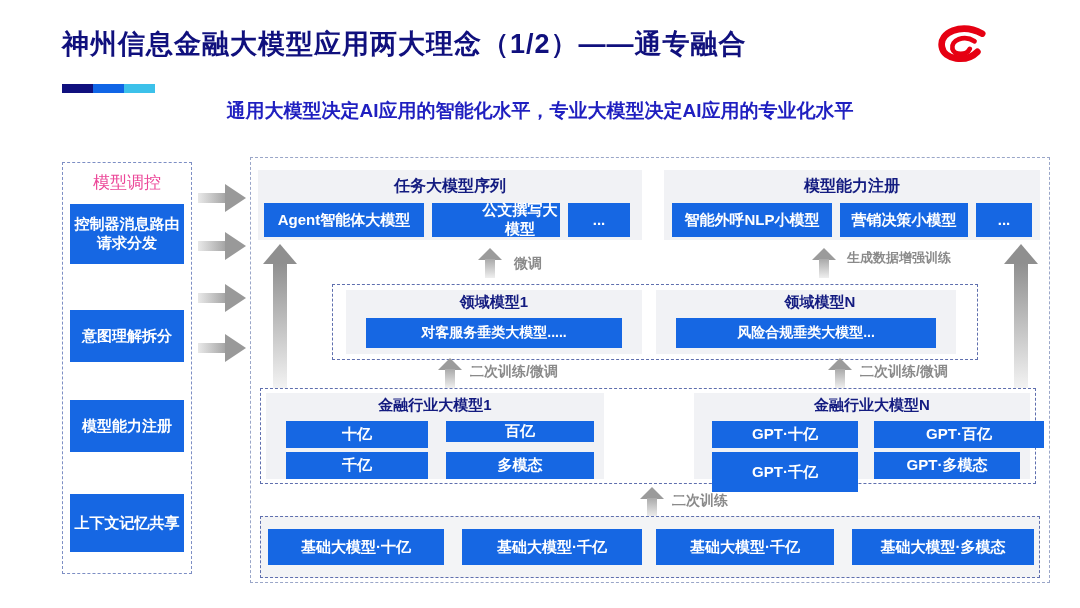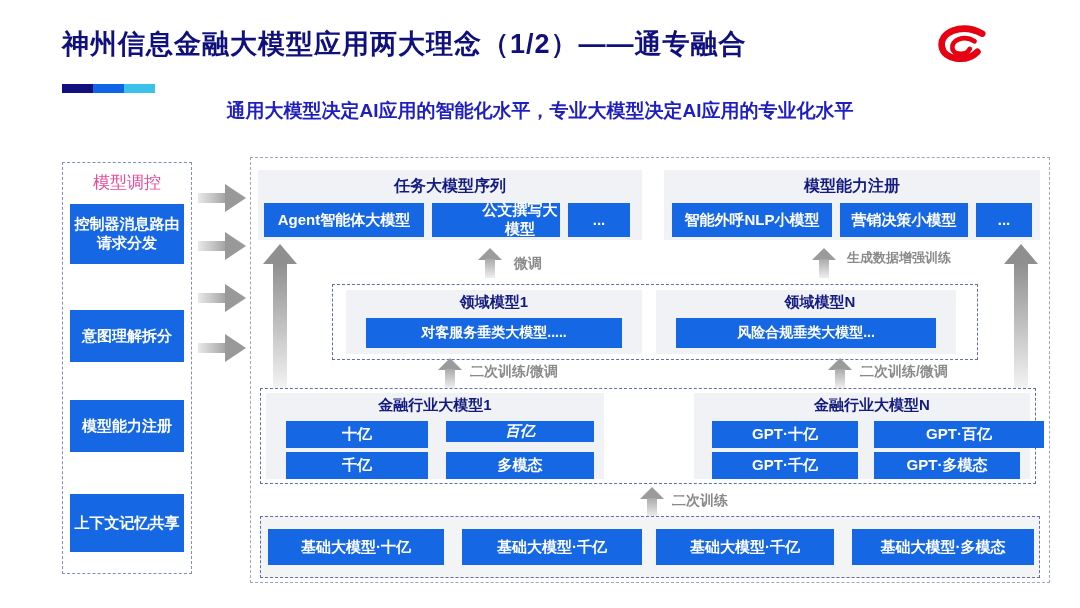--- a/index.html
+++ b/index.html
@@ -156,30 +156,30 @@
       <div class="head"></div>
       <div class="shaft"></div>
     </div>
   <div class="arrow-label" style="left:860px; top:363px;">二次训练/微调</div>
 
   <div class="dash-box" style="left:260px; top:388px; width:776px; height:96px;"></div>
   <div class="gray-panel" style="left:266px; top:393px; width:338px; height:86px;">
     <div class="panel-title" style="top:3px; font-size:15px;">金融行业大模型1</div>
   </div>
   <div class="bluebox mbox" style="left:286px; top:421px; width:142px; height:27px;">十亿</div>
-  <div class="bluebox mbox" style="left:446px; top:421px; width:148px; height:21px;font-style:italic;">百亿</div>
+  <div class="bluebox mbox" style="left:446px; top:421px; width:148px; height:21px;">百亿</div>
   <div class="bluebox mbox" style="left:286px; top:452px; width:142px; height:27px;">千亿</div>
   <div class="bluebox mbox" style="left:446px; top:452px; width:148px; height:27px;">多模态</div>
 
   <div class="gray-panel" style="left:694px; top:393px; width:336px; height:86px;">
     <div class="panel-title" style="top:3px; font-size:15px;margin-left:10px;">金融行业大模型N</div>
   </div>
   <div class="bluebox mbox" style="left:712px; top:421px; width:146px; height:27px;">GPT·十亿</div>
   <div class="bluebox mbox" style="left:874px; top:421px; width:170px; height:27px;">GPT·百亿</div>
-  <div class="bluebox mbox" style="left:712px; top:452px; width:146px; height:27px;">GPT·千亿</div>
+  <div class="bluebox mbox" style="left:712px; top:452px; width:146px; height:40px;">GPT·千亿</div>
   <div class="bluebox mbox" style="left:874px; top:452px; width:146px; height:27px;">GPT·多模态</div>
 
   <div class="varrow varrow-small" style="left:640px; top:487px;">
       <div class="head"></div>
       <div class="shaft"></div>
     </div>
   <div class="arrow-label" style="left:672px; top:492px;">二次训练</div>
 
   <div class="dash-box grayfill" style="left:260px; top:516px; width:780px; height:62px;"></div>
   <div class="bluebox mbox" style="left:268px; top:529px; width:176px; height:36px;">基础大模型·十亿</div>

